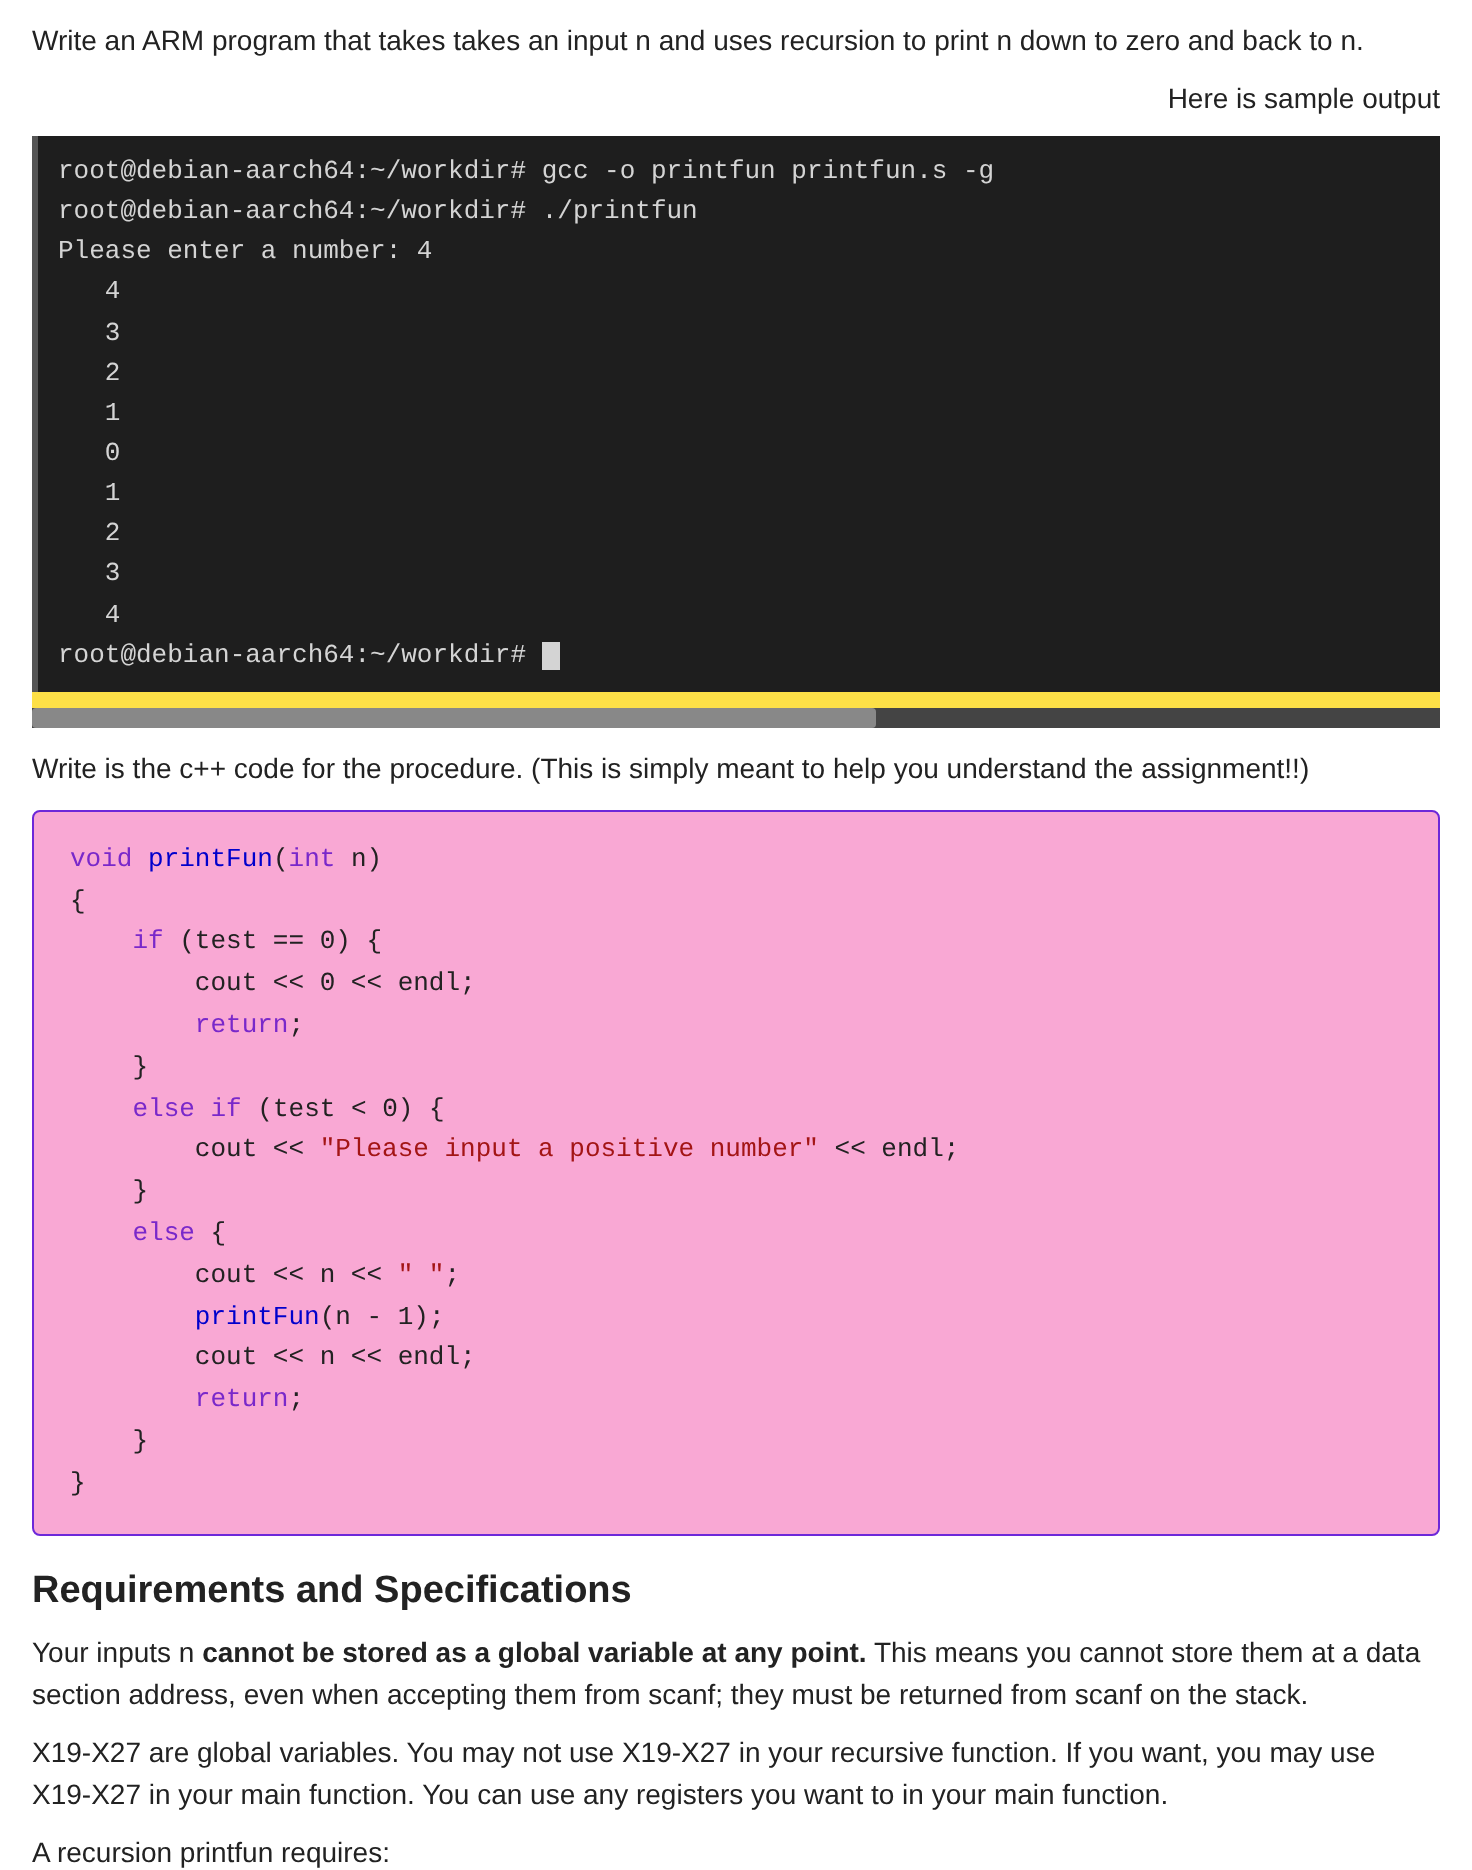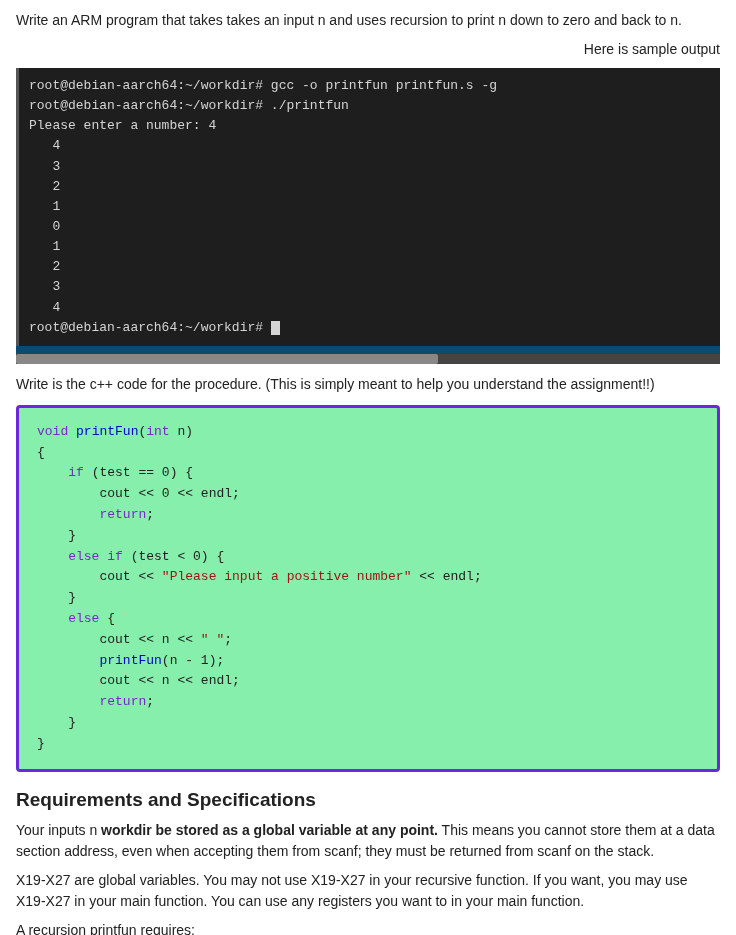--- a/index.html
+++ b/index.html
@@ -27,22 +27,22 @@
       overflow-x: auto;
       white-space: pre;
       line-height: 1.55;
     }
     .sample-label {
       margin: 8px 0 4px 0;
       font-size: 14px;
       text-align: right;
     }
     .code-block {
-      background: #86efac;
-      border: 3px solid #6d28d9;
+      background: #f9a8d4;
+      border: 1px solid #6d28d9;
       border-radius: 4px;
       padding: 14px 18px;
       font-family: 'Courier New', Courier, monospace;
       font-size: 13px;
       line-height: 1.6;
       margin: 10px 0 14px 0;
       white-space: pre;
       overflow-x: auto;
     }
     .kw { color: #7928ca; font-weight: normal; }
@@ -55,21 +55,21 @@
     }
     .bold-inline {
       font-weight: bold;
     }
     .desc-para {
       margin-bottom: 8px;
     }
     
     .terminal-wrapper {
       position: relative;
-      background: #0c4a6e;
+      background: #fde047;
       margin: 8px 0;
     }
     .terminal-scrollbar {
       width: 100%;
       height: 10px;
       background: #444;
       margin-top: 0;
       position: relative;
     }
     .terminal-scrollbar-thumb {
@@ -123,18 +123,18 @@
         cout &lt;&lt; n &lt;&lt; <span class="str">" "</span>;
         <span class="fn-name">printFun</span>(n - 1);
         cout &lt;&lt; n &lt;&lt; endl;
         <span class="kw">return</span>;
     }
 }</div>
 
 <h2>Requirements and Specifications</h2>
 
 <p class="desc-para">
-  <span>Your inputs n </span><span class="bold-inline">workdir be stored as a global variable at any point.</span><span> This means you cannot store them at a data section address, even when accepting them from scanf; they must be returned from scanf on the stack.</span>
+  <span>Your inputs n </span><span class="bold-inline">cannot be stored as a global variable at any point.</span><span> This means you cannot store them at a data section address, even when accepting them from scanf; they must be returned from scanf on the stack.</span>
 </p>
 
 <p class="desc-para">X19-X27 are global variables. You may not use X19-X27 in your recursive function. If you want, you may use X19-X27 in your main function.  You can use any registers you want to in your main function.</p>
 
 <p class="desc-para">A recursion printfun requires:</p>
 
 </body></html>

